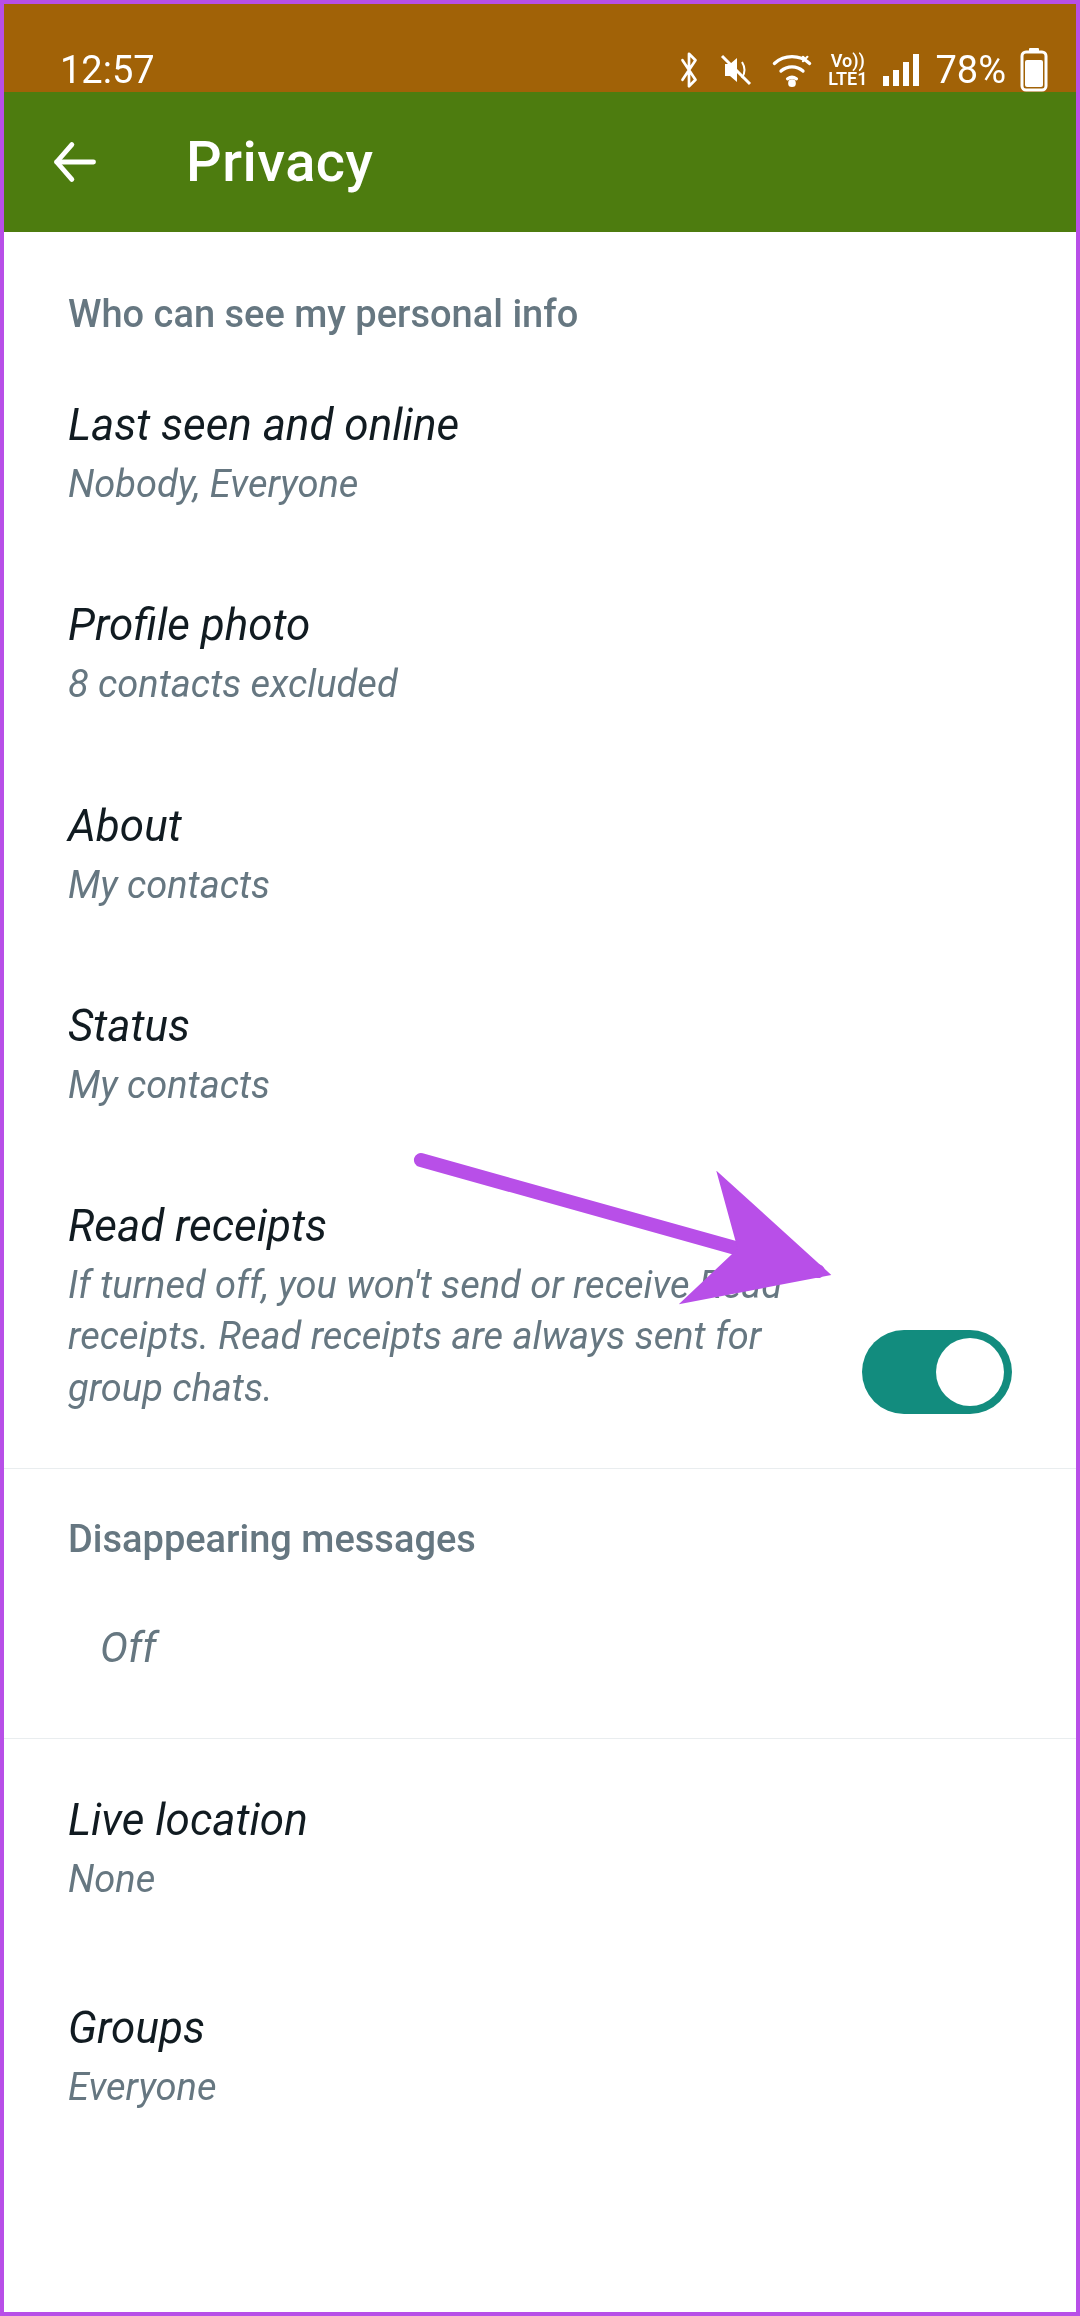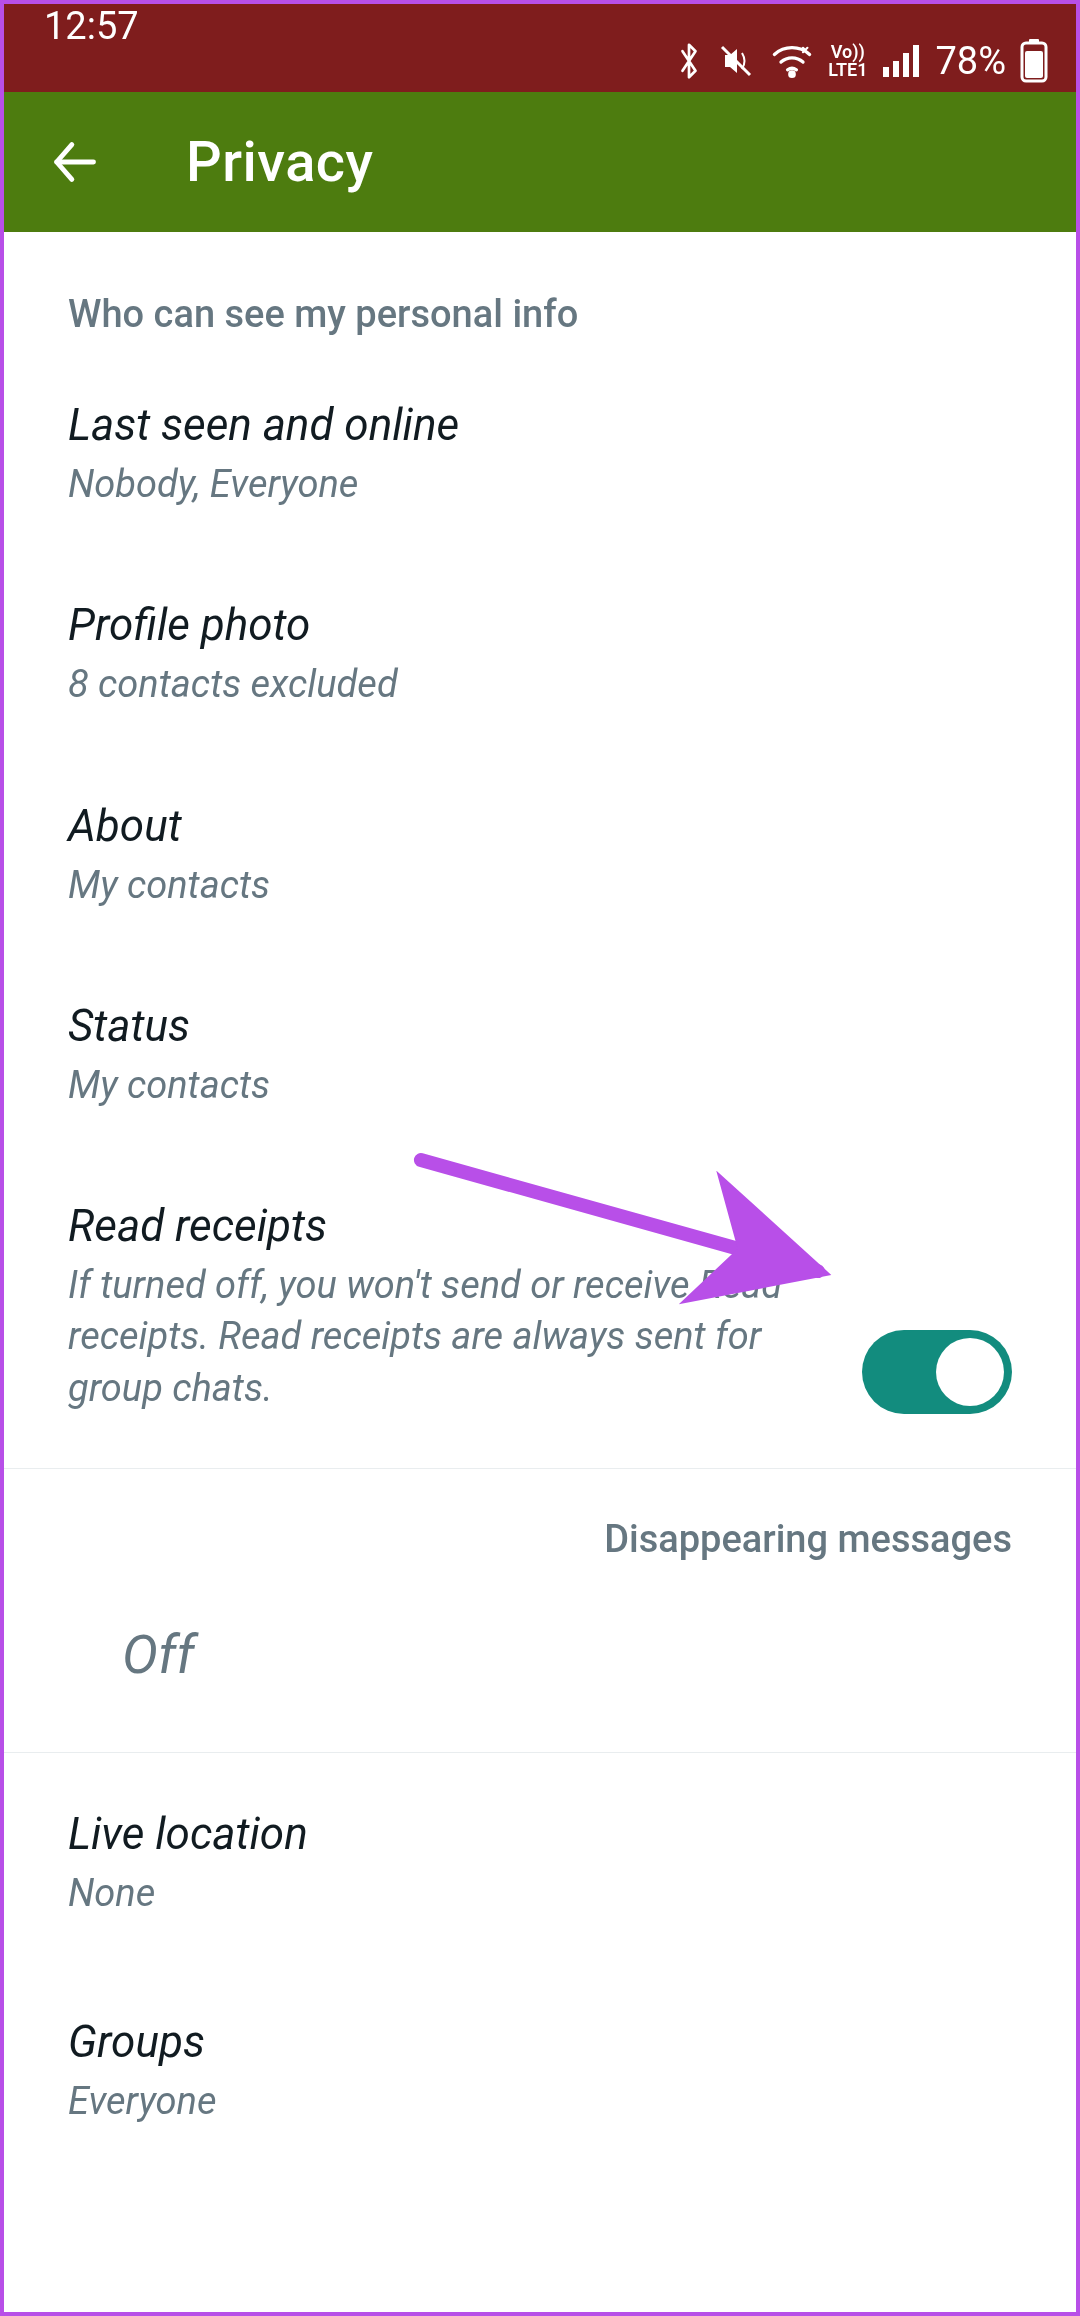--- a/index.html
+++ b/index.html
@@ -1,39 +1,39 @@
 <!DOCTYPE html>
 <html><head>
   <meta charset="utf-8">
   <style>
     * { margin: 0; padding: 0; box-sizing: border-box; font-family: -apple-system, Roboto, "Segoe UI", Arial, sans-serif; }
     html, body { width: 1080px; height: 2316px; }
     body { background: #fff; border: 4px solid #b84fe8; }
     .screen { width: 100%; height: 100%; display: flex; flex-direction: column; position: relative; overflow: hidden; }
 
     
-    .statusbar { height: 88px; background: #7f1d1d; color: #fff; display: flex; align-items: flex-start; justify-content: space-between; padding: 0 28px 0 40px; font-size: 38px; font-weight: 400; }
+    .statusbar { height: 88px; background: #a16207; color: #fff; display: flex; align-items: flex-end; justify-content: space-between; padding: 0 28px 0 56px; font-size: 38px; font-weight: 400; }
     .statusbar .right { display: flex; align-items: center; gap: 14px; margin-top: 35px; }
     .statusbar .right svg { flex: none; }
 
     
     .appbar { height: 140px; background: #4d7c0f; color: #fff; display: flex; align-items: center; padding-left: 40px; }
     .appbar .back { width: 60px; height: 60px; display: flex; align-items: center; justify-content: center; }
     .appbar .title { font-size: 56px; font-weight: 500; margin-left: 82px; letter-spacing: 0.5px; }
 
     
     .content { flex: 1; background: #fff; overflow: hidden; }
     .section-header { color: #667781; font-size: 38px; font-weight: 500; padding: 60px 64px 26px 64px; }
     .row { padding: 36px 64px 36px 64px; display: flex; align-items: flex-end; font-style: italic; }
     .row .textblock { flex: 1; min-width: 0; }
     .row .title { color: #111b21; font-size: 44px; font-weight: 400; line-height: 1.25; }
     .row .subtitle { color: #667781; font-size: 38px; font-weight: 400; line-height: 1.35; margin-top: 6px; }
     .row .trailing { margin-left: 32px; flex: none; }
     .divider { height: 1px; background: #e9edef; margin-top: 22px; }
-    .value-label { color: #667781; font-size: 54px; margin-left: 22px; }
+    .value-label { color: #667781; font-size: 42px; }
 
     
     .toggle { width: 150px; height: 84px; border-radius: 999px; background: #128C7E; position: relative; }
     .toggle .knob { position: absolute; right: 8px; top: 8px; width: 68px; height: 68px; border-radius: 50%; background: #fff; }
 
     
     .arrow-overlay { position: absolute; left: 0; top: 0; width: 100%; height: 100%; pointer-events: none; }
   </style>
 </head>
 <body>
@@ -122,21 +122,21 @@
       </div>
       <div class="trailing">
         <div class="toggle">
             <div class="knob"></div>
           </div>
       </div>
     </div>
 
     <div class="divider"></div>
 
-    <div class="section-header" style="padding-top:48px;text-align:right;">Disappearing messages</div>
+    <div class="section-header" style="padding-top:48px;">Disappearing messages</div>
 
     <div class="row">
       <div class="trailing"><span class="value-label">Off</span></div>
     </div>
 
     <div class="divider" style="margin-top:30px;"></div>
 
     <div class="row" style="padding-top:54px;">
       <div class="textblock">
         <div class="title">Live location</div>

